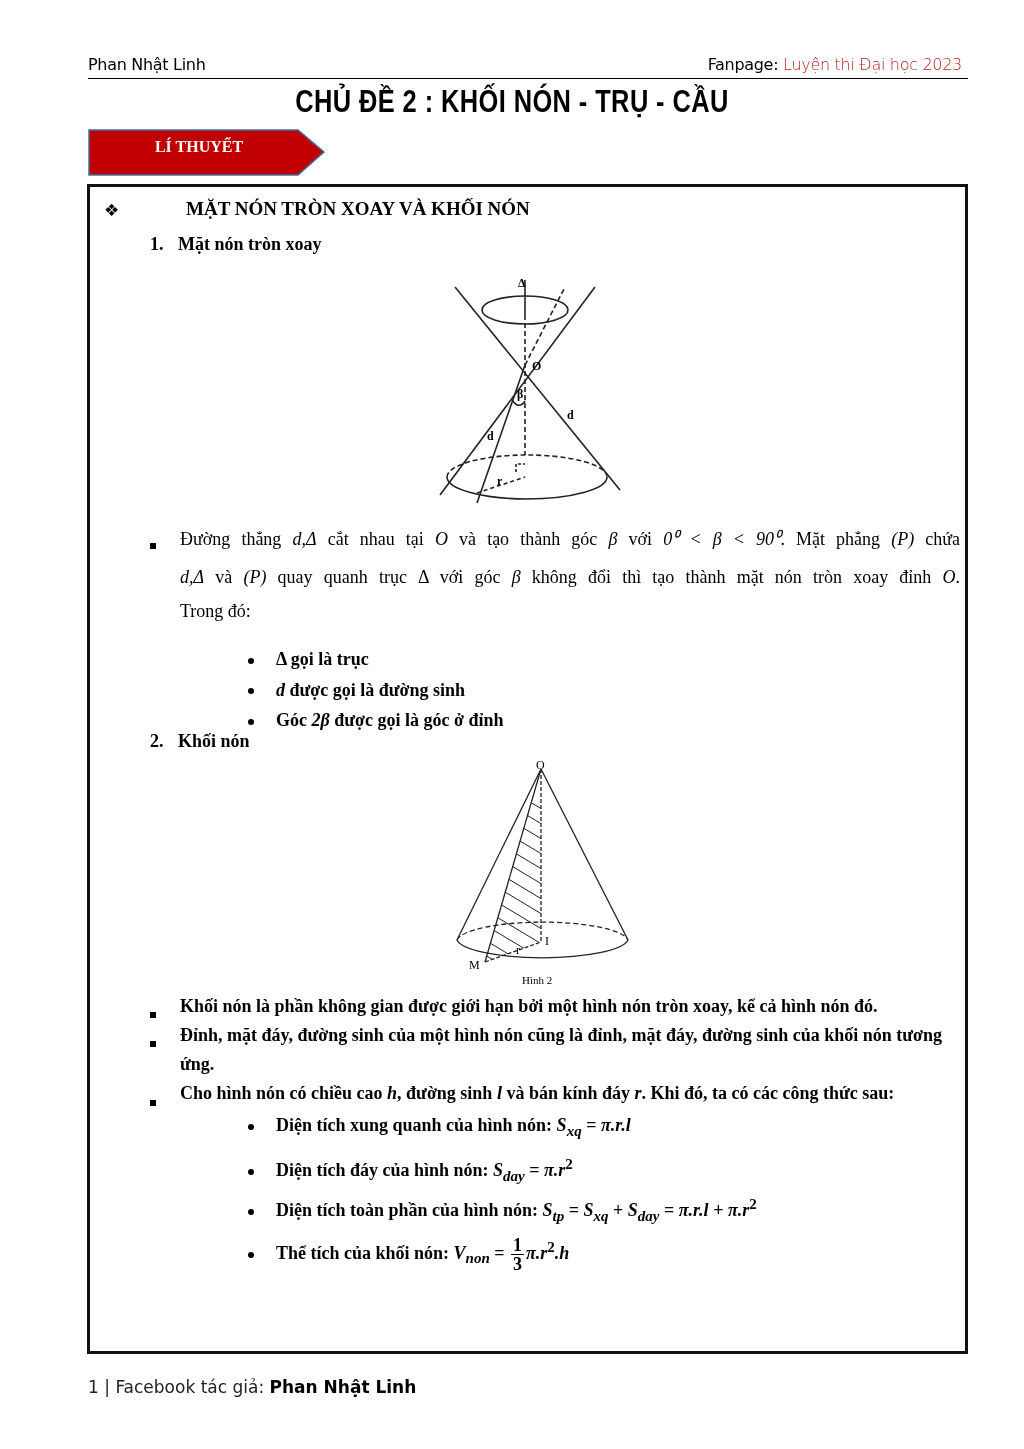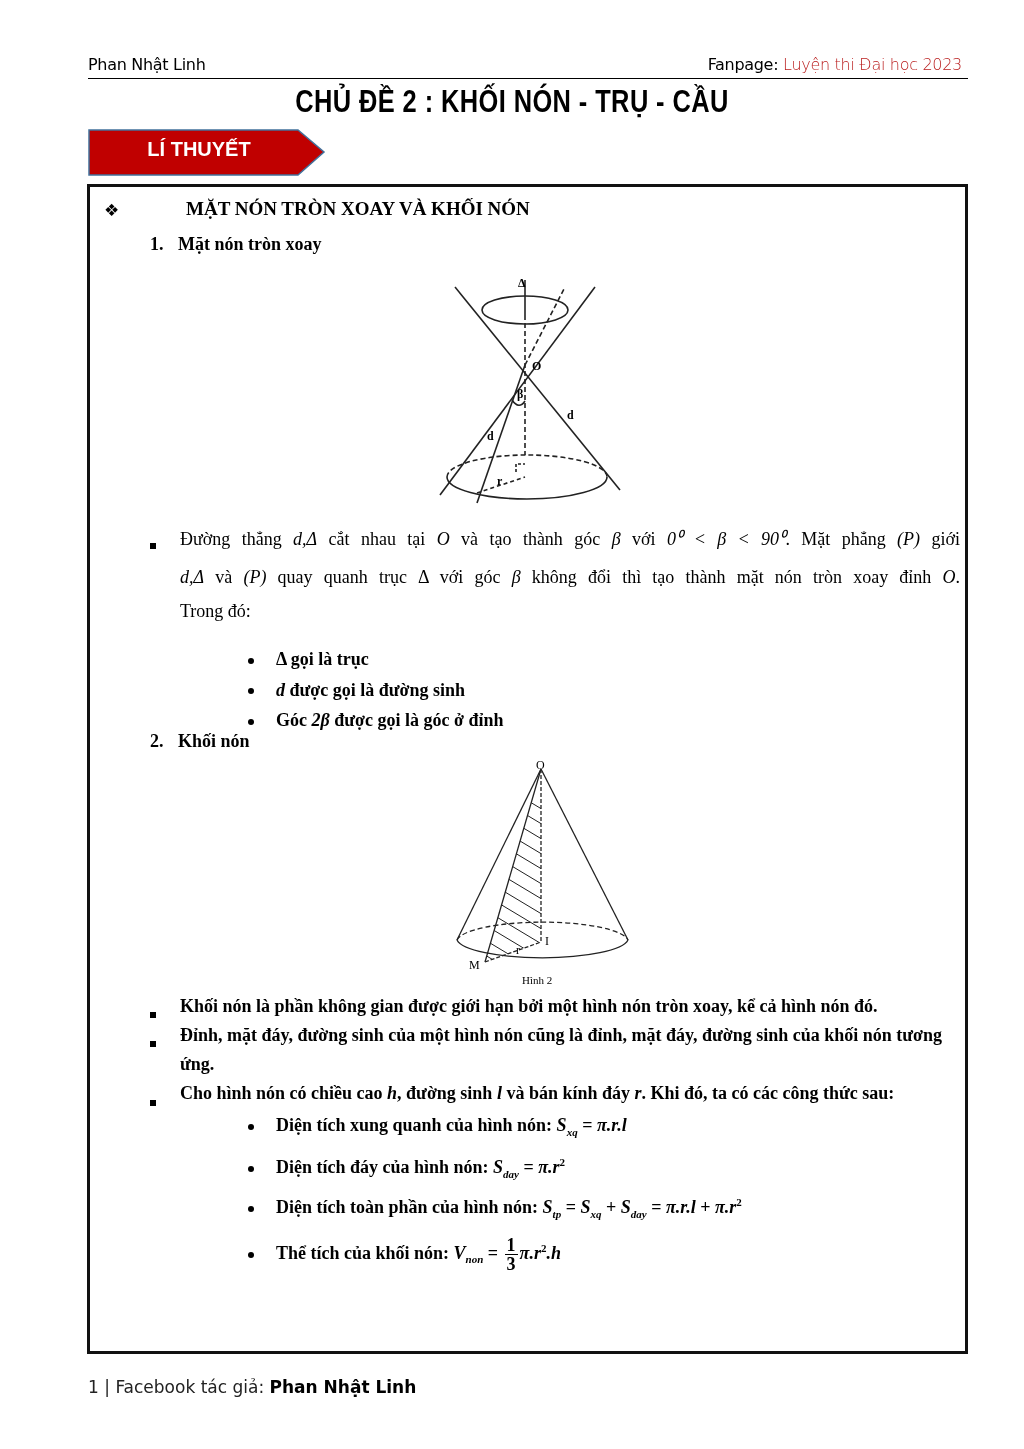--- a/index.html
+++ b/index.html
@@ -9,31 +9,31 @@
   .hdr-right { position: absolute; right: 62px; top: 55px; font-family: "DejaVu Sans", sans-serif; font-size: 16px; letter-spacing: -0.3px; }
   .hdr-right .lbl { font-weight: normal; }
   .hdr-right .val { font-weight: 300; color: #b91c1c; }
   .hdr-line { position: absolute; left: 88px; right: 56px; top: 78px; height: 1px; background: #000; }
   .title { position: absolute; left: 0; right: 0; top: 84px; text-align: center;
            font-family: "Liberation Sans Narrow", "Liberation Sans", sans-serif; font-weight: bold;
            font-size: 31px; transform: scaleX(0.82); letter-spacing: 0.5px; }
   .banner { position: absolute; left: 88px; top: 129px; width: 236px; height: 46px; }
   .banner svg { position: absolute; left: 0; top: 0; }
   .banner-text { position: absolute; left: 0; width: 222px; top: 9px; text-align: center;
-                 color: #fff; font-weight: bold; font-size: 20px; font-family: Liberation Sans, sans-serif; }
+                 color: #fff; font-weight: bold; font-size: 16px; font-family: Liberation Serif, serif; }
   .box { position: absolute; left: 87px; top: 184px; width: 881px; height: 1170px;
          border: 3px solid #111; box-sizing: border-box; }
   .abs { position: absolute; white-space: nowrap; }
   .sec-head { font-weight: bold; font-size: 19px; }
   .t18 { font-size: 18px; font-weight: bold; }
   .math { font-style: italic; font-family: "Liberation Serif", serif; }
   .sq-bullet { display: inline-block; width: 6px; height: 6px; background: #000; }
   .dot-bullet { display: inline-block; width: 6px; height: 6px; background: #000; border-radius: 50%; }
   .para { position: absolute; left: 180px; width: 780px; font-size: 18px; line-height: 38px; text-align: justify; }
-  sub, sup { font-size: 11px; }
+  sub, sup { font-size: 15px; }
   .frac { display: inline-block; vertical-align: middle; text-align: center; font-style: normal; margin: 0 2px; }
   .frac span { display: block; line-height: 18px; }
   .frac .num { border-bottom: 1px solid #000; padding: 0 2px; }
   .footer { position: absolute; left: 88px; top: 1377px; font-family: "DejaVu Sans", sans-serif; font-size: 17px; color: #222; }
   .footer .name { font-weight: bold; color: #000; }
   .caption { font-size: 11px; font-family: "Liberation Serif", serif; }
 </style>
 </head>
 <body>
 
@@ -93,21 +93,21 @@
     <text x="92" y="133">β</text>
     <text x="62" y="175">d</text>
     <text x="142" y="154">d</text>
     <text x="72" y="220">r</text>
   </g>
 </svg>
 
 <div class="abs" style="left:150px;top:535px;"><span class="sq-bullet"></span></div>
 <div class="para" style="top:520px;">
   <div style="text-align:justify;text-align-last:justify;">
-    <span>Đường thẳng </span><span class="math">d,Δ</span><span> cắt nhau tại </span><span class="math">O</span><span> và tạo thành góc </span><span class="math">β</span><span> với </span><span class="math">0⁰ &lt; β &lt; 90⁰</span><span>. Mặt phẳng </span><span class="math">(P)</span><span> giới</span>
+    <span>Đường thẳng </span><span class="math">d,Δ</span><span> cắt nhau tại </span><span class="math">O</span><span> và tạo thành góc </span><span class="math">β</span><span> với </span><span class="math">0⁰ &lt; β &lt; 90⁰</span><span>. Mặt phẳng </span><span class="math">(P)</span><span> chứa</span>
   </div>
   <div style="text-align:justify;text-align-last:justify;">
     <span class="math">d,Δ</span><span> và </span><span class="math">(P)</span><span> quay quanh trục Δ với góc </span><span class="math">β</span><span> không đổi thì tạo thành mặt nón tròn xoay đỉnh </span><span class="math">O</span><span>.</span>
   </div>
   <div style="line-height:30px;">Trong đó:</div>
 </div>
 
 <div class="abs t18" style="left:248px;top:644px;line-height:30.5px;">
   <div><span class="dot-bullet" style="vertical-align:middle;"></span><span style="display:inline-block;width:22px;"></span><span class="math" style="font-style:normal;">Δ</span><span> gọi là trục</span></div>
   <div><span class="dot-bullet" style="vertical-align:middle;"></span><span style="display:inline-block;width:22px;"></span><span class="math">d</span><span> được gọi là đường sinh</span></div>

